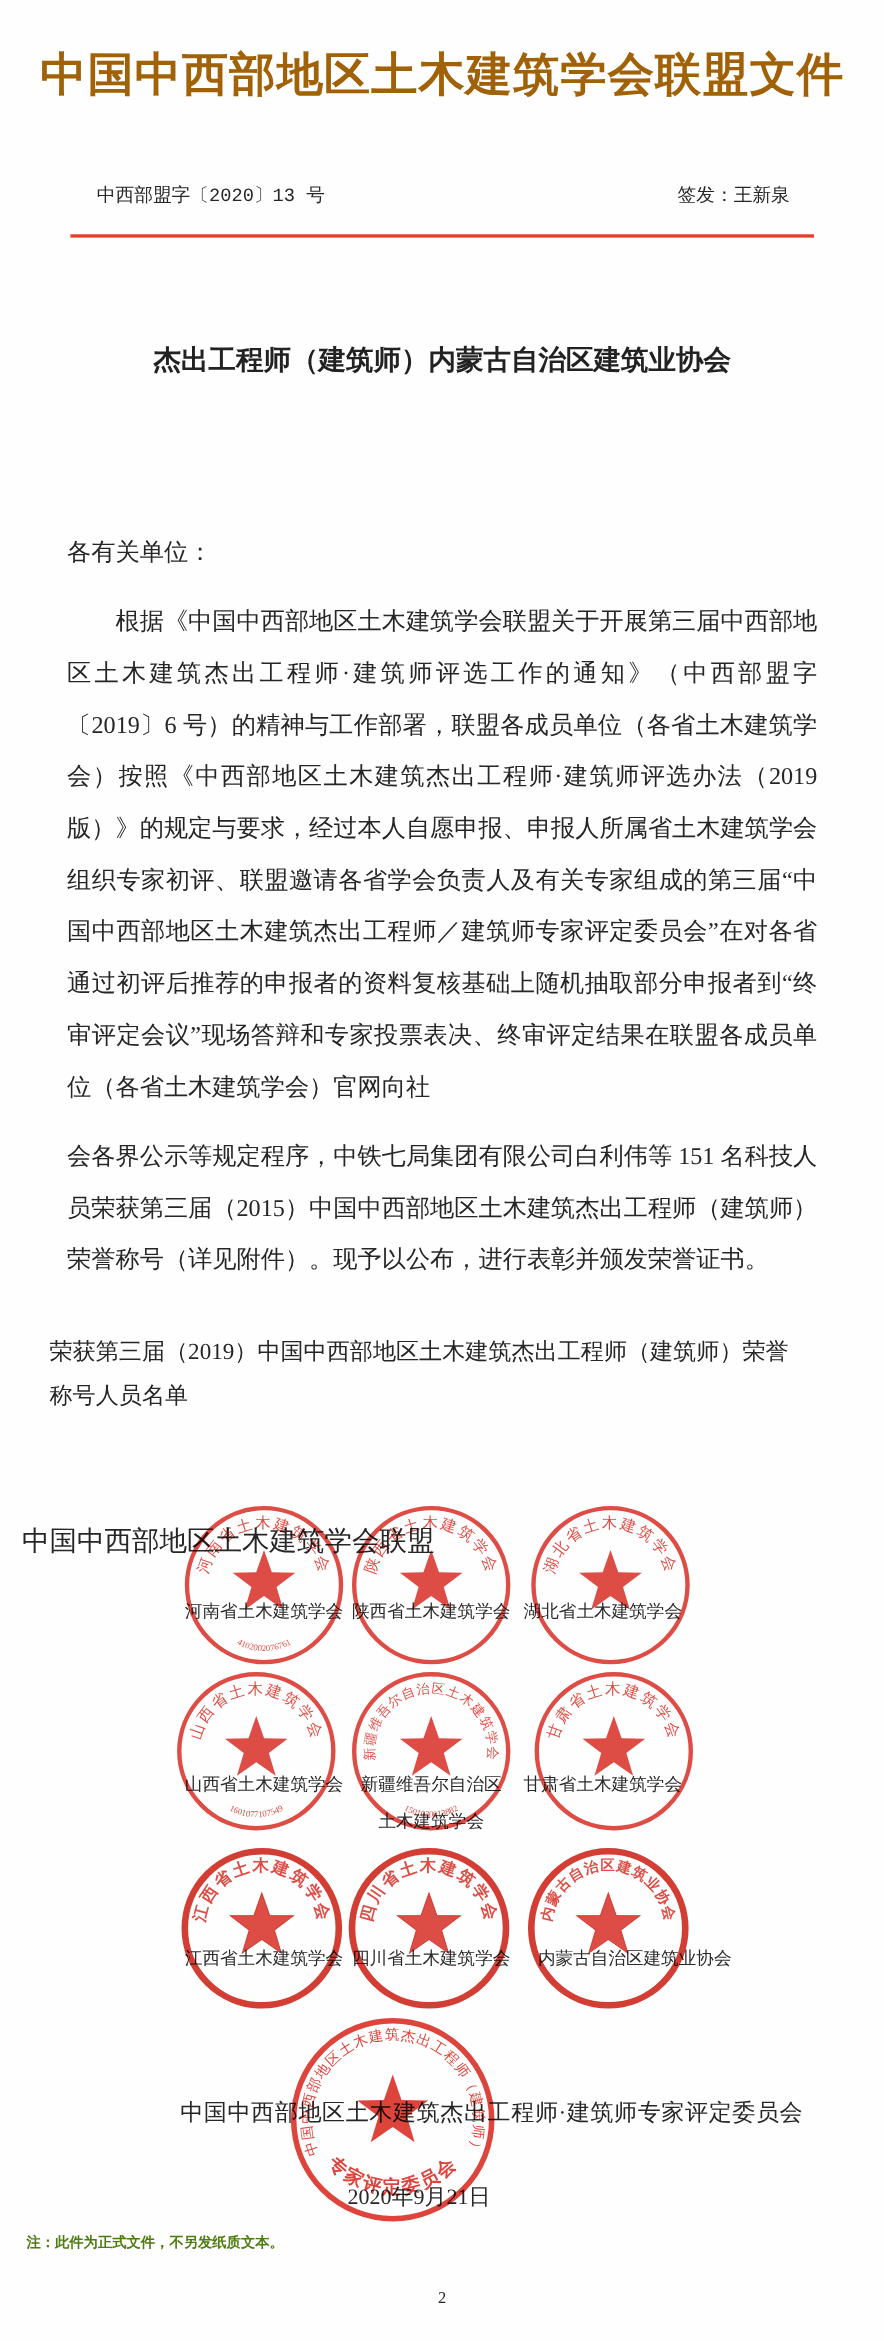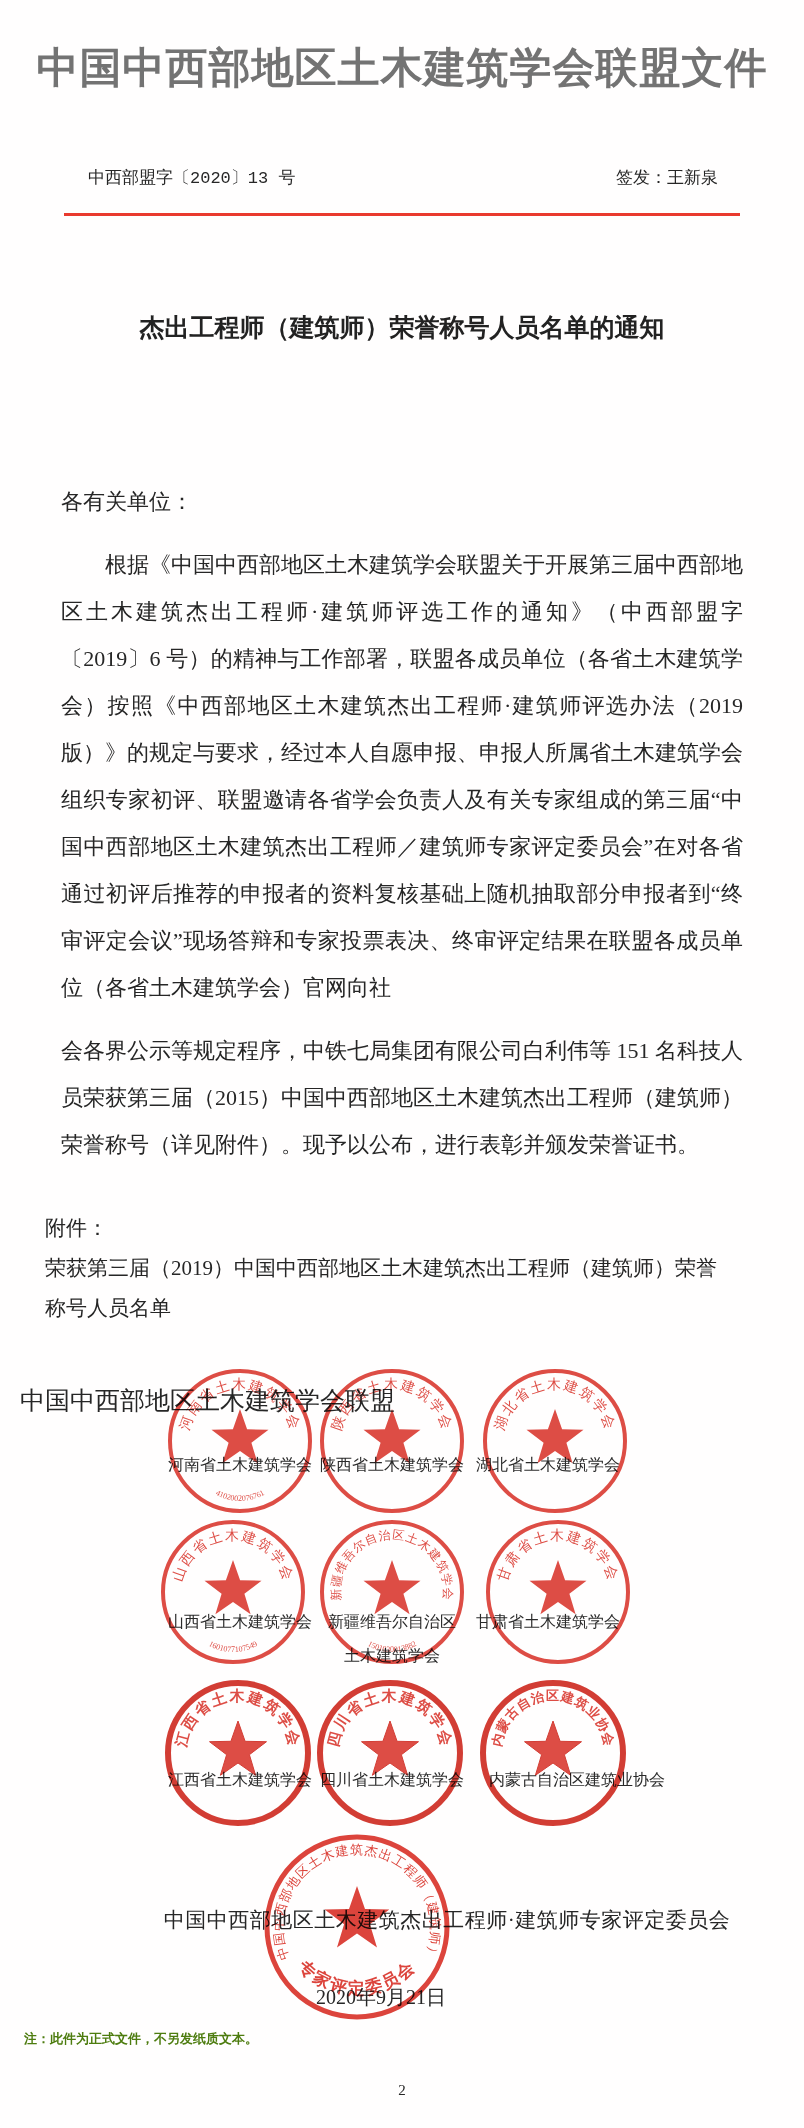--- a/index.html
+++ b/index.html
@@ -1,19 +1,19 @@
 <!DOCTYPE html>
 <html><head>
 <meta charset="utf-8">
 <style>
   html,body{margin:0;padding:0;background:#ffffff;}
   .page{position:relative;width:804px;height:2128px;background:#fffefe;overflow:hidden;
         font-family:"Liberation Serif","DejaVu Serif",serif;color:#1f1f1f;}
   .org-title{position:absolute;top:40px;left:0;right:0;text-align:center;
-        font-size:42px;font-weight:bold;color:#737373;letter-spacing:1px;}
+        font-size:42px;font-weight:bold;color:#a16207;letter-spacing:1px;}
   .doc-meta{position:absolute;top:166px;left:88px;right:86px;display:flex;
         justify-content:space-between;font-size:17px;color:#262626;font-family:Liberation Mono, monospace;}
   .red-rule{position:absolute;top:213px;left:64px;width:676px;height:3px;background:#e93a2e;}
   .notice-title{position:absolute;top:296px;left:0;right:0;text-align:center;
         font-size:25px;font-weight:bold;line-height:64px;color:#222;}
   .body-text{position:absolute;top:462px;left:45px;width:714px;font-size:22px;
         line-height:47px;text-align:justify;color:#262626;}
   .body-text p{margin:16px;}
   .salutation{margin-bottom:13px;}
   .para1{text-indent:2em;}
@@ -43,29 +43,28 @@
   <div class="org-title">中国中西部地区土木建筑学会联盟文件</div>
 
   <div class="doc-meta">
     <span>中西部盟字〔2020〕13 号</span>
     <span>签发：王新泉</span>
   </div>
 
   <div class="red-rule"></div>
 
   <div class="notice-title">
-    <div>杰出工程师（建筑师）荣誉称号人员名单的通知</div>
+    <div>杰出工程师（建筑师）内蒙古自治区建筑业协会</div>
   </div>
 
   <div class="body-text">
     <p class="salutation">各有关单位：</p>
     <p class="para1">根据《中国中西部地区土木建筑学会联盟关于开展第三届中西部地区土木建筑杰出工程师·建筑师评选工作的通知》（中西部盟字〔2019〕6 号）的精神与工作部署，联盟各成员单位（各省土木建筑学会）按照《中西部地区土木建筑杰出工程师·建筑师评选办法（2019 版）》的规定与要求，经过本人自愿申报、申报人所属省土木建筑学会组织专家初评、联盟邀请各省学会负责人及有关专家组成的第三届“中国中西部地区土木建筑杰出工程师／建筑师专家评定委员会”在对各省通过初评后推荐的申报者的资料复核基础上随机抽取部分申报者到“终审评定会议”现场答辩和专家投票表决、终审评定结果在联盟各成员单位（各省土木建筑学会）官网向社</p>
     <p class="para2">会各界公示等规定程序，中铁七局集团有限公司白利伟等 151 名科技人员荣获第三届（2015）中国中西部地区土木建筑杰出工程师（建筑师）荣誉称号（详见附件）。现予以公布，进行表彰并颁发荣誉证书。</p>
     <div class="attachment">
-      <div>附件：</div>
       <div>荣获第三届（2019）中国中西部地区土木建筑杰出工程师（建筑师）荣誉</div>
       <div>称号人员名单</div>
     </div>
   </div>
 
   <div class="alliance-line">中国中西部地区土木建筑学会联盟</div>
 
   <div class="cap" style="left:140px;top:1455px;">河南省土木建筑学会</div>
   <div class="cap" style="left:292px;top:1455px;">陕西省土木建筑学会</div>
   <div class="cap" style="left:448px;top:1455px;">湖北省土木建筑学会</div>

